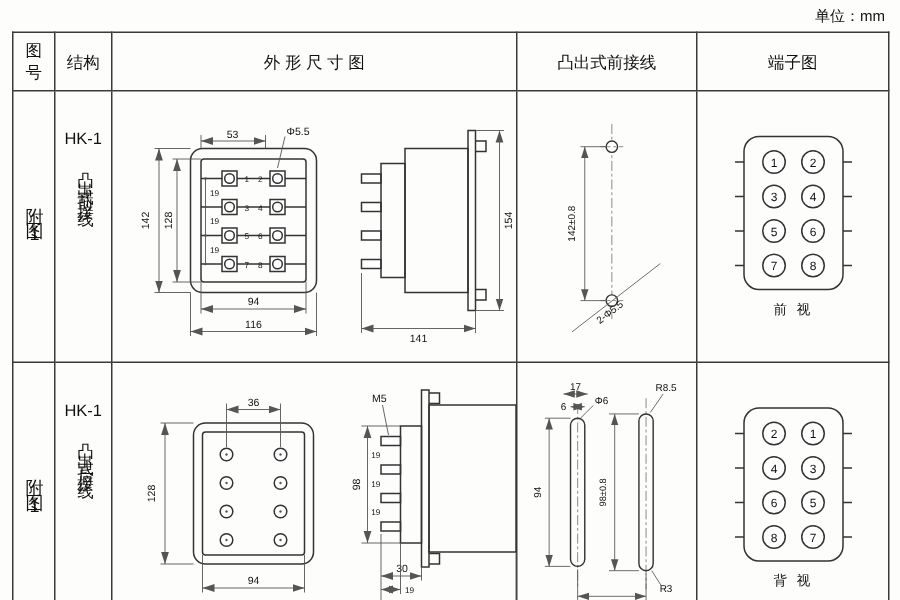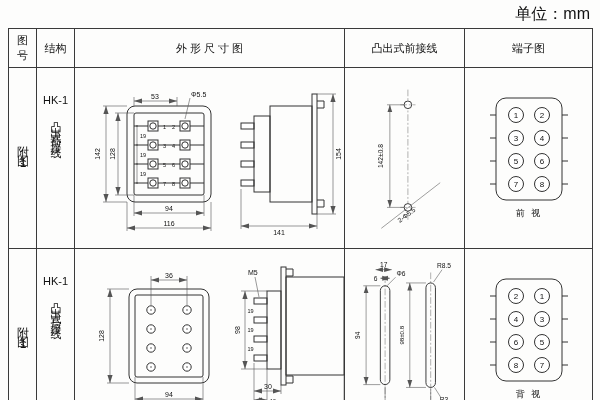--- a/index.html
+++ b/index.html
@@ -1,18 +1,18 @@
 <!DOCTYPE html>
 <html><head>
 <meta charset="utf-8">
 <style>
   html,body{margin:0;padding:0;background:#fdfdfc;width:600px;height:400px;overflow:hidden;
     font-family:"Liberation Sans","DejaVu Sans",sans-serif;color:#111;}
   .page{width:600px;height:400px;box-sizing:border-box;padding-top:4px;}
-  .unit{ text-align:right;font-size:16px;padding:0 10px 3px 0;}
+  .unit{ text-align:right;font-size:10px;padding:0 10px 3px 0;}
   table.spec{border-collapse:collapse;table-layout:fixed;margin-left:8px;width:584px;}
   table.spec th,table.spec td{border:1px solid #3a3a3a;padding:4px;text-align:center;vertical-align:middle;}
   tr.hdr th{height:20px;font-size:11px;font-weight:normal;}
   tr.datarow{height:176px;}
   .vtext{writing-mode:vertical-lr;text-orientation:upright;font-size:12px;letter-spacing:7px;margin:0 auto;}
   .figtext{letter-spacing:10px;}
   .structcell{display:flex;flex-direction:column;align-items:center;padding-top:16px;height:160px;box-sizing:border-box;gap:7px;}
   .model{font-size:11px;}
   .struct{font-size:11px;letter-spacing:5px;}
   svg{display:block;margin:0 auto;}

